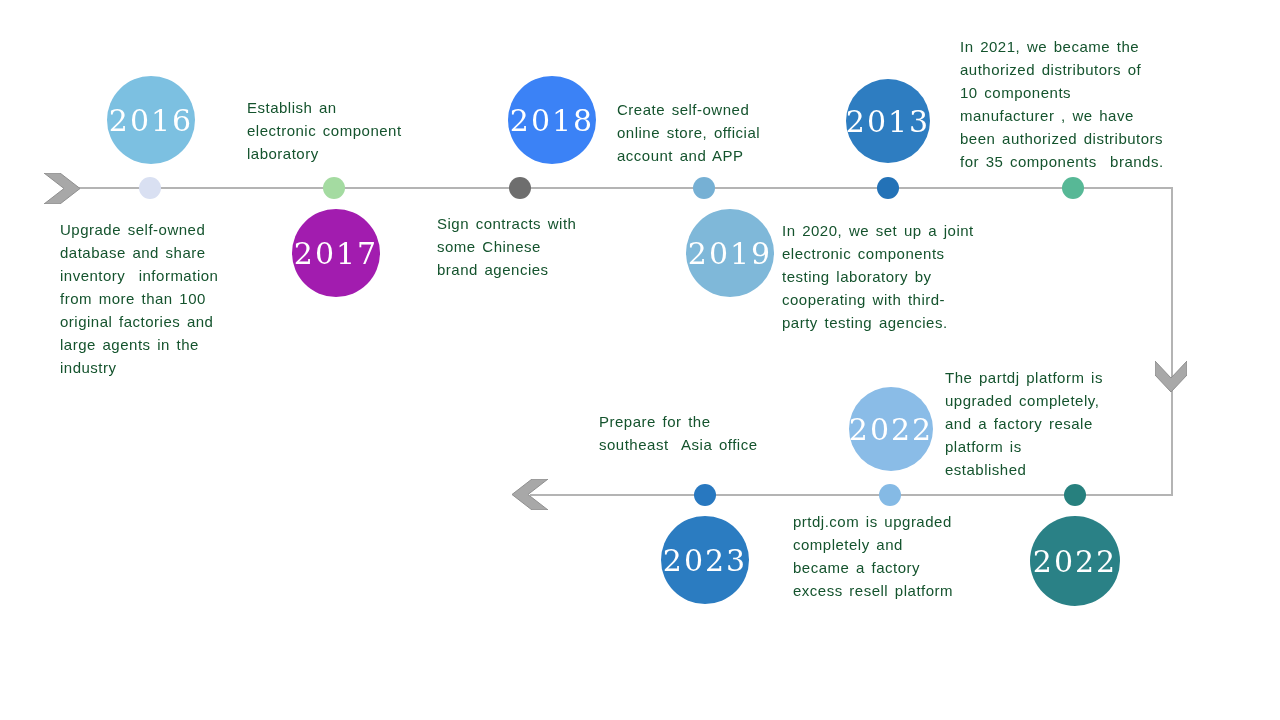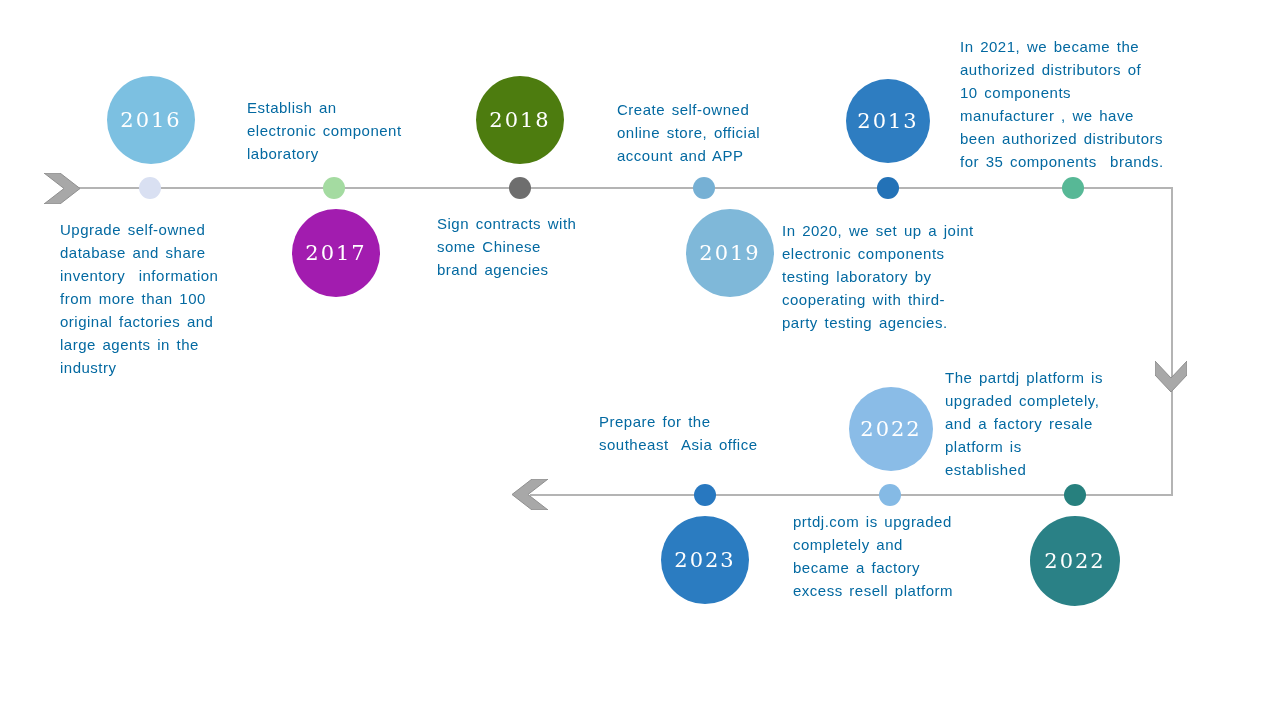--- a/index.html
+++ b/index.html
@@ -10,24 +10,24 @@
   }
   .tline{position:absolute;background:#b4b4b4;}
   .hline{height:2px;}
   .vline{width:2px;}
   .chevron{position:absolute;}
   .dot{position:absolute;width:22px;height:22px;border-radius:50%;}
   .circle{
     position:absolute;border-radius:50%;
     display:flex;align-items:center;justify-content:center;
     color:#ffffff;font-family:"DejaVu Serif",serif;
-    font-size:21px;letter-spacing:2px;
+    font-size:30px;letter-spacing:2px;
   }
   .desc{
-    position:absolute;color:#0369a1;font-size:15px;line-height:23px;
+    position:absolute;color:#14532d;font-size:15px;line-height:23px;
     letter-spacing:0.5px;word-spacing:2px;white-space:pre;
   }
   .ctr{text-align:left;}
   
   .c2016{left:107px;top:76px;width:88px;height:88px;}
   .c2017{left:292px;top:209px;width:88px;height:88px;}
   .c2018{left:476px;top:76px;width:88px;height:88px;}
   .c2019{left:686px;top:209px;width:88px;height:88px;}
   .c2020{left:846px;top:79px;width:84px;height:84px;}
   .c2021{left:1028px;top:209px;width:88px;height:88px;}
@@ -89,21 +89,21 @@
 original factories and
 large agents in the
 industry</div>
 
   <div class="circle c2017" style="background-color: #a21caf;">2017</div>
   <div class="dot dt2017" style="background-color: rgb(164, 219, 161);"></div>
   <div class="desc ctr d2017">Establish an
 electronic component
 laboratory</div>
 
-  <div class="circle c2018" style="background-color: #4d7c0f;">2018</div>
+  <div class="circle c2018" style="background-color: #3b82f6; margin-left: 32px;">2018</div>
   <div class="dot dt2018" style="background-color: rgb(110, 110, 110);"></div>
   <div class="desc ctr d2018">Sign contracts with
 some Chinese
 brand agencies</div>
 
   <div class="circle c2019" style="background-color: rgb(127, 184, 217);">2019</div>
   <div class="dot dt2019" style="background-color: rgb(118, 176, 212);"></div>
   <div class="desc ctr d2019">Create self-owned
 online store, official
 account and APP</div>

